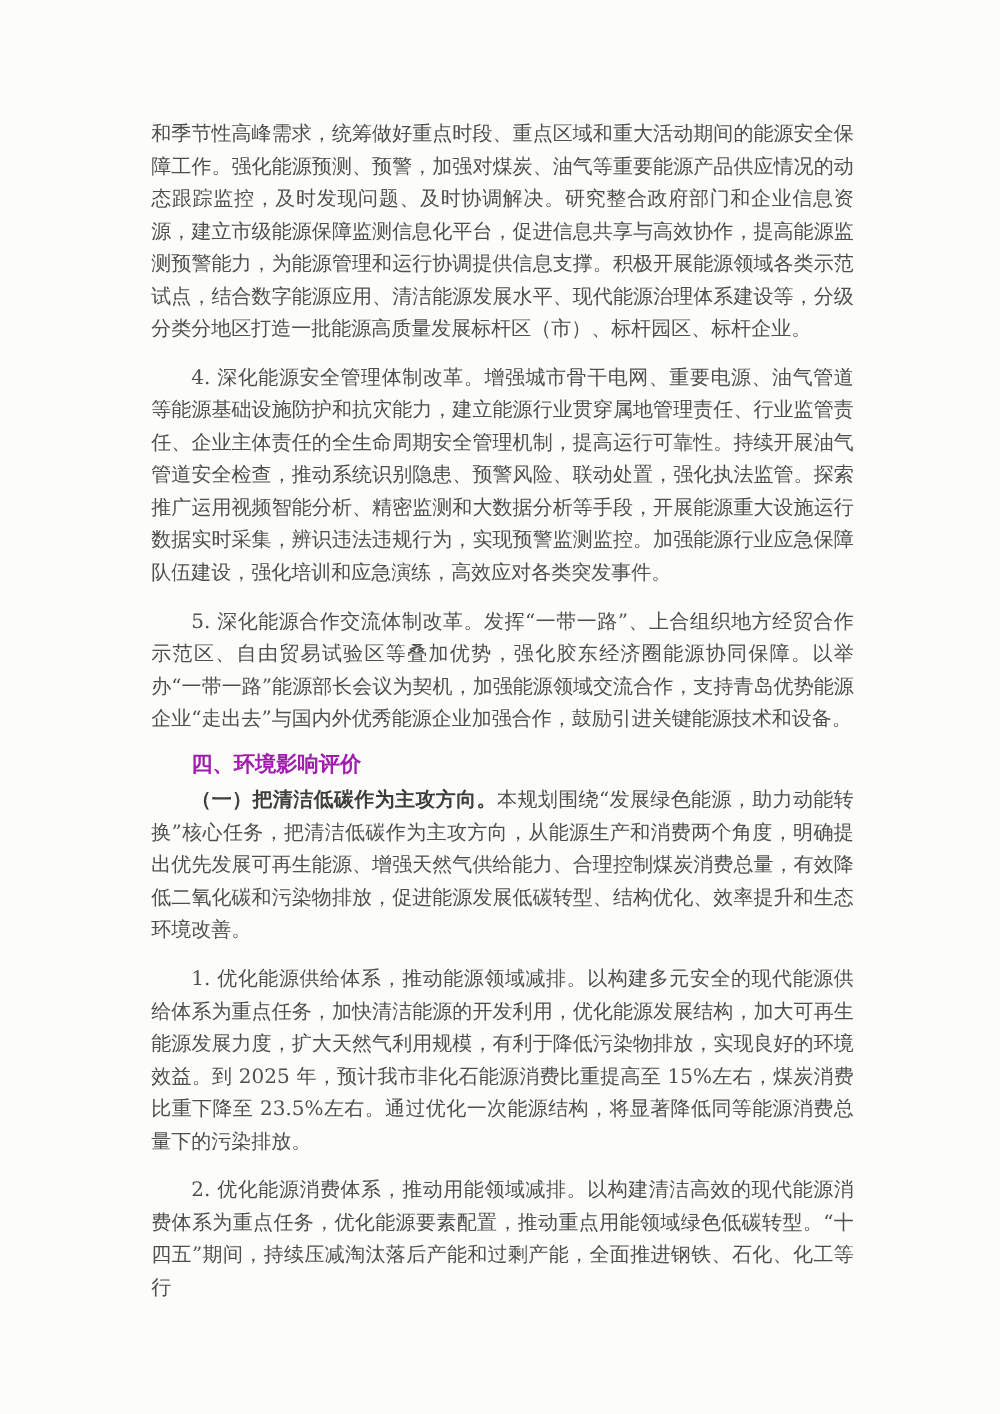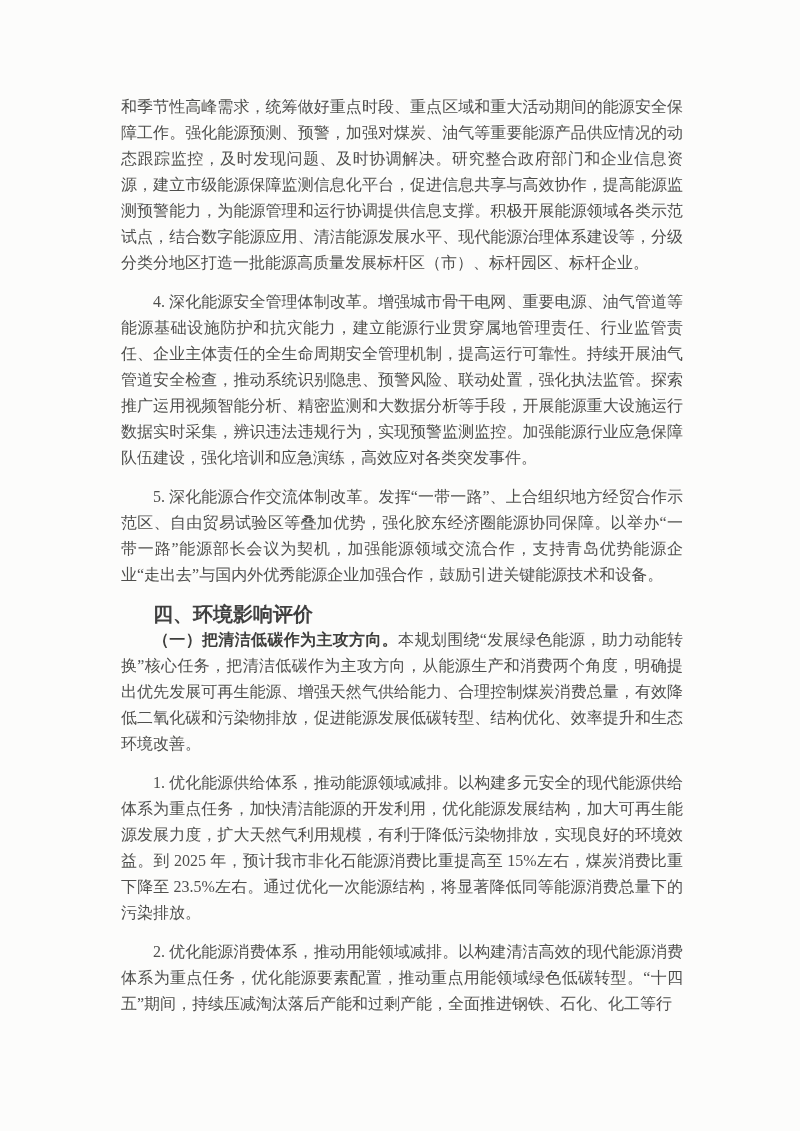--- a/index.html
+++ b/index.html
@@ -24,32 +24,32 @@
     width: 562px;
     font-size: 16px;
     line-height: 26px;
     color: #4f4f4d;
     text-align: justify;
     filter: blur(0.3px);
   }
   .para {
     margin: 0 0 13px 0;
     text-indent: 32px;
-    font-family: Liberation Serif, serif;
   }
   .para.flush {
     text-indent: 0;
   }
   .heading {
     margin: 0;
-    font-size: 20px;
+    font-size: 17px;
     line-height: 26px;
     font-weight: 700;
-    color: #404040;
+    color: #a21caf;
     text-indent: 32px;
+    font-family: Liberation Mono, monospace;
   }
   .lead {
     font-weight: 700;
     color: #3e3e3c;
   }
 </style>
 </head>
 <body>
 
 <div class="page">

